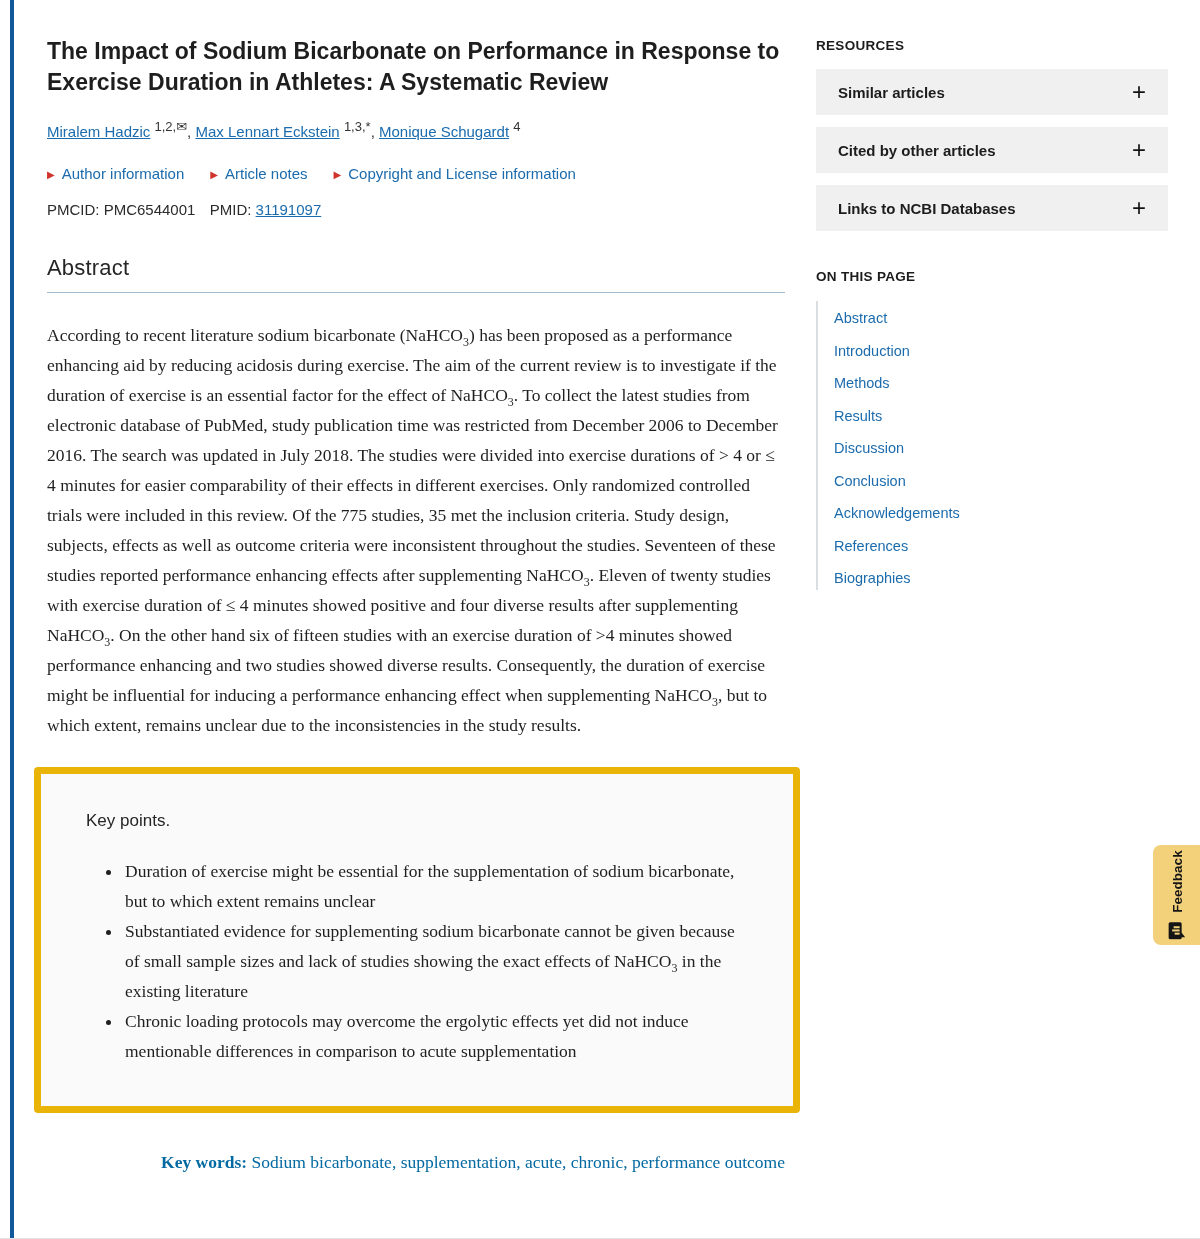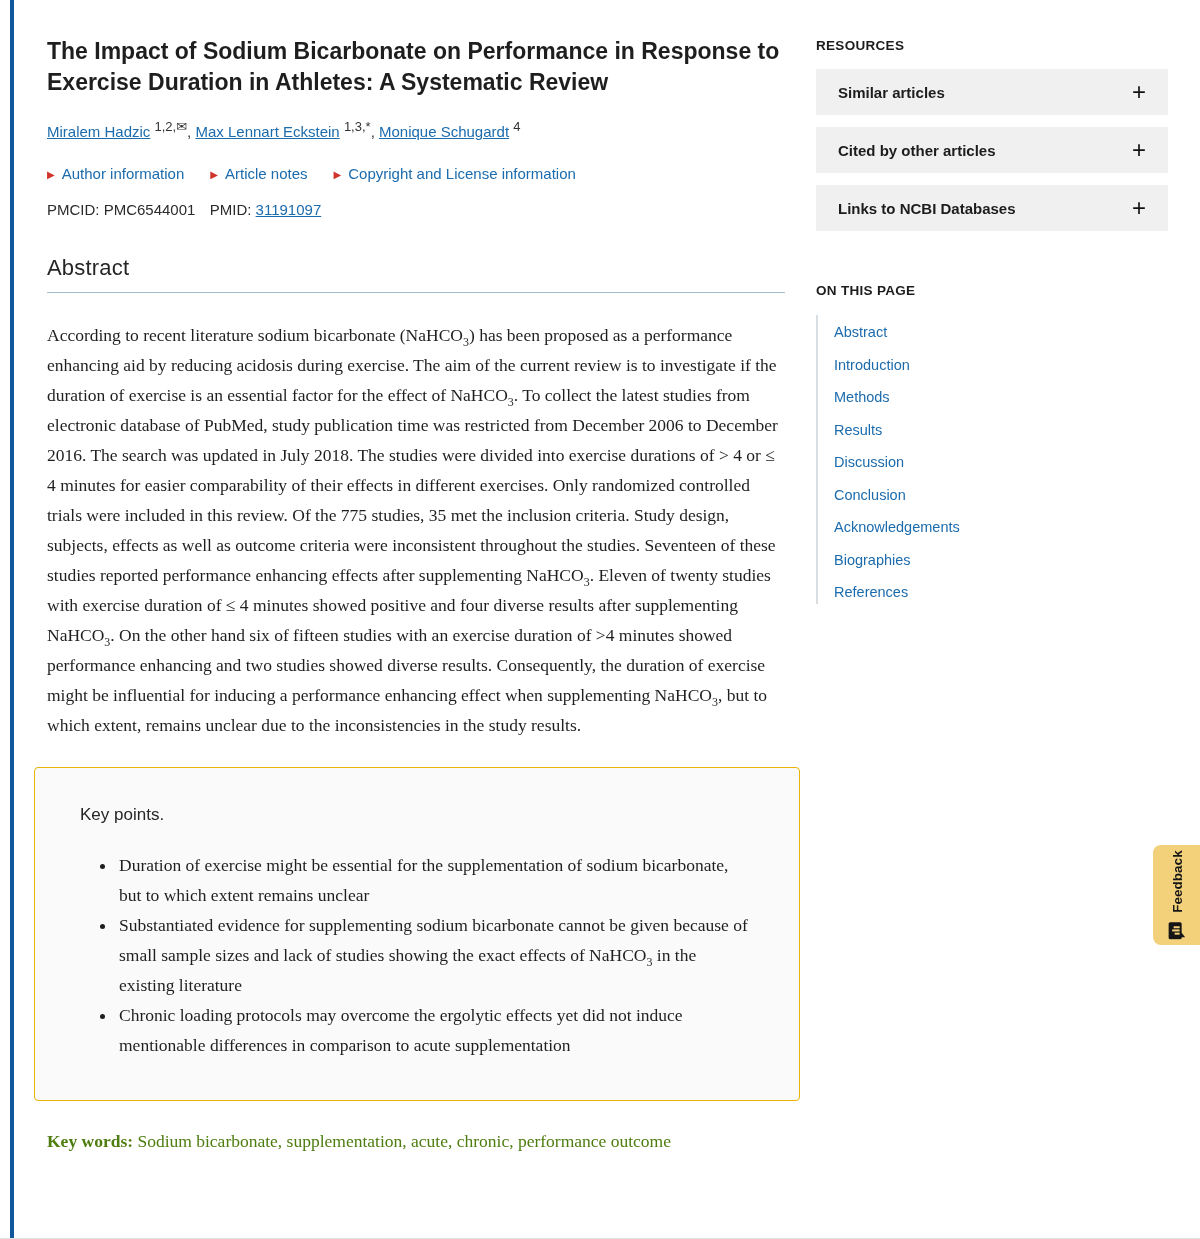--- a/index.html
+++ b/index.html
@@ -46,53 +46,53 @@
   }
   .abstract-body {
     margin-top: 27px; font-family: "Liberation Serif", serif;
     font-size: 17.5px; line-height: 30px; color: #1f1f1f; text-align: left;
   }
   .abstract-body sub, .keypoints sub { font-size: 12px; line-height: 0; }
 
   .keypoints {
     margin-top: 27px; margin-left: -13px; width: 766px;
     background: var(--keypoints-bg, #fafafa);
-    border: 1px solid #eab308; border-radius: 4px;
+    border: 7px solid #eab308; border-radius: 4px;
     padding: 37px 45px 40px 45px;
   }
   .keypoints-title { font-size: 17px; color: #262626; }
   .keypoints ul {
     margin: 25px 0 0 0; padding-left: 37px;
     font-family: "Liberation Serif", serif; font-size: 17.5px; line-height: 30px;
     color: #1f1f1f;
   }
   .keypoints li { margin: 0; padding-left: 2px; }
 
   .keywords {
-    margin-top: 30px; font-family: "Liberation Serif", serif;
-    font-size: 17.5px; color: #4d7c0f;
+    margin-top: 39px; font-family: "Liberation Serif", serif;
+    font-size: 17.5px; color: #0369a1; text-align: right;
   }
   .keywords .kw-label { font-weight: 700; }
 
   
   .sidebar { position: absolute; left: 816px; top: 12px; width: 352px; }
   .side-heading {
     font-size: 13.5px; font-weight: 700; color: #1c1c1c; letter-spacing: 0.3px;
   }
   .resources-heading { margin-top: 26px; }
   .accordion { margin-top: 16px; }
   .accordion-item {
     height: 46px; background: var(--accordion-gray, #f0f0f0);
     display: flex; align-items: center; justify-content: space-between;
     padding: 0 22px; margin-bottom: 12px; cursor: pointer; gap: 18px;
   }
   .accordion-label { font-size: 15px; font-weight: 700; color: #1c1c1c; }
   .plus-icon { font-size: 24px; font-weight: 300; color: #111; line-height: 1; }
 
-  .otp-heading { margin-top: 52px; }
+  .otp-heading { margin-top: 38px; }
   .otp-nav { margin-top: 17px; border-left: 2px solid #d9dee3; padding: 7px 0 2px 16px; }
   .otp-link {
     display: block; font-size: 14.5px; line-height: 20px; margin-bottom: 12.5px;
     color: var(--link-blue, #1b6bad); text-decoration: none; cursor: pointer;
   }
   .otp-link:last-child { margin-bottom: 0; }
 
   
   .feedback-tab {
     position: absolute; right: 0; top: 845px; width: 47px; height: 100px;
@@ -188,22 +188,22 @@
   <div class="side-heading otp-heading">ON THIS PAGE</div>
 
   <nav class="otp-nav">
     <a class="otp-link">Abstract</a>
     <a class="otp-link">Introduction</a>
     <a class="otp-link">Methods</a>
     <a class="otp-link">Results</a>
     <a class="otp-link">Discussion</a>
     <a class="otp-link">Conclusion</a>
     <a class="otp-link">Acknowledgements</a>
+    <a class="otp-link">References</a>
     <a class="otp-link">Biographies</a>
-    <a class="otp-link">References</a>
   </nav>
 
 </div>
 
 <div class="feedback-tab">
   <div class="feedback-inner">
     <svg class="feedback-icon" width="18" height="18" viewBox="0 0 18 18">
       <path d="M2 1 h14 a1.5 1.5 0 0 1 1.5 1.5 v10 a1.5 1.5 0 0 1 -1.5 1.5 h-9 l-4.5 3.5 v-3.5 h-0.5 a1.5 1.5 0 0 1 -1.5 -1.5 v-10 A1.5 1.5 0 0 1 2 1 z" fill="#151515"></path>
       <rect x="5" y="7" width="2" height="5" fill="#f3d17a"></rect>
       <rect x="8.2" y="4.5" width="2" height="7.5" fill="#f3d17a"></rect>

